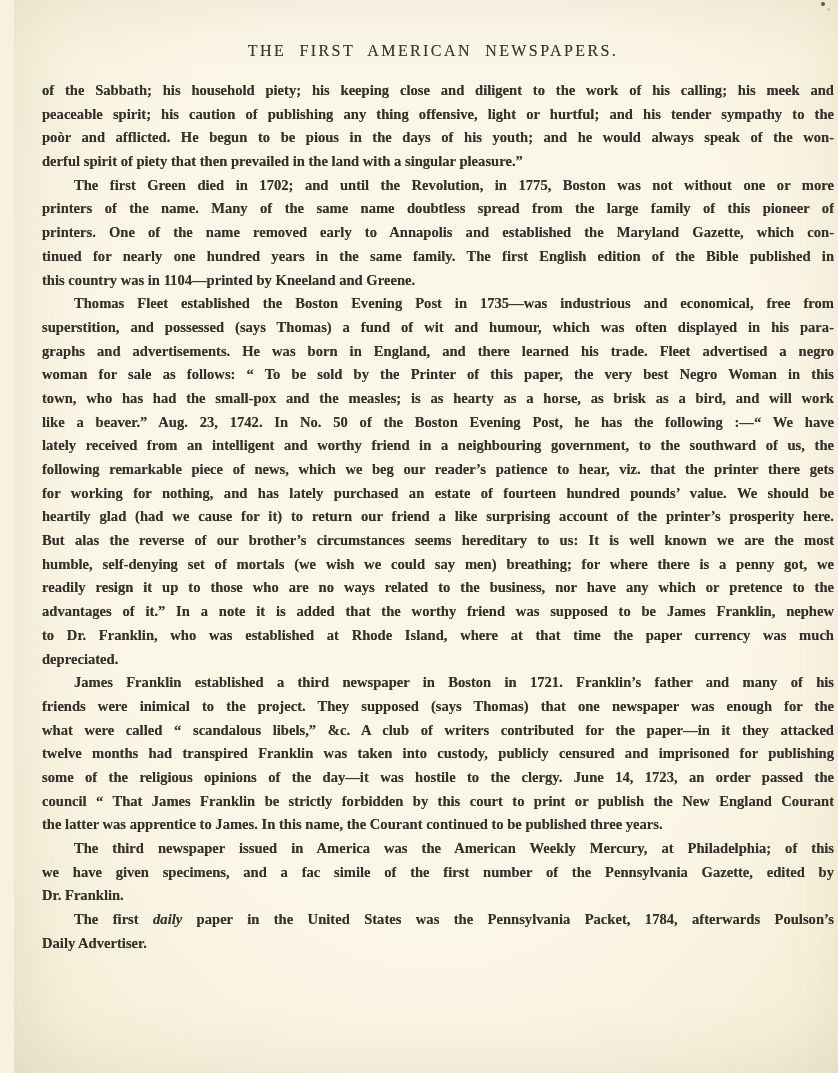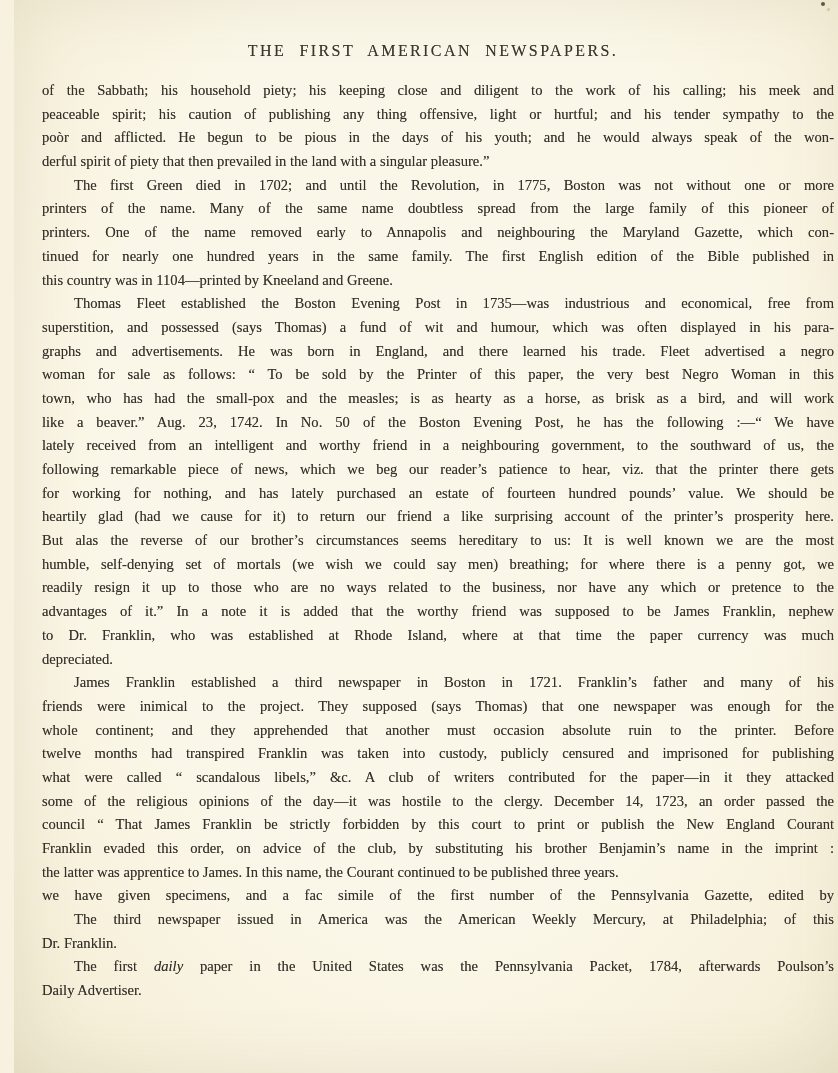--- a/index.html
+++ b/index.html
@@ -29,21 +29,21 @@
     word-spacing: 7px;
     color: #3a362e;
     text-shadow: 0 0 0.5px rgba(58, 54, 46, 0.55);
   }
   .body-text {
     position: absolute;
     left: 28px;
     top: 79px;
     width: 792px;
   }
-  .paragraph { margin: 0; padding: 0; }
+  .paragraph { margin: 0; padding: 0; font-weight: bold; }
   .line {
     height: 23.7px;
     line-height: 23.7px;
     font-size: 14.6px;
     text-align: justify;
     text-align-last: justify;
     overflow: hidden;
     white-space: normal;
     text-shadow: 0 0 0.45px rgba(52, 48, 42, 0.5);
   }
@@ -64,21 +64,21 @@
   <div class="body-text">
       <div class="paragraph">
         <div class="line"><span>of the Sabbath; his household piety; his keeping close and diligent to the work of his calling; his meek and</span></div>
         <div class="line"><span>peaceable spirit; his caution of publishing any thing offensive, light or hurtful; and his tender sympathy to the</span></div>
         <div class="line"><span>poòr and afflicted.  He begun to be pious in the days of his youth; and he would always speak of the won-</span></div>
         <div class="line last"><span>derful spirit of piety that then prevailed in the land with a singular pleasure.”</span></div>
       </div>
       <div class="paragraph">
         <div class="line indent"><span>The first Green died in 1702; and until the Revolution, in 1775, Boston was not without one or more</span></div>
         <div class="line"><span>printers of the name.  Many of the same name doubtless spread from the large family of this pioneer of</span></div>
-        <div class="line"><span>printers.  One of the name removed early to Annapolis and neighbouring the Maryland Gazette, which con-</span></div>
+        <div class="line"><span>printers.  One of the name removed early to Annapolis and established the Maryland Gazette, which con-</span></div>
         <div class="line"><span>tinued for nearly one hundred years in the same family.  The first English edition of the Bible published in</span></div>
         <div class="line last"><span>this country was in 1104—printed by Kneeland and Greene.</span></div>
       </div>
       <div class="paragraph">
         <div class="line indent"><span>Thomas Fleet established the Boston Evening Post in 1735—was industrious and economical, free from</span></div>
         <div class="line"><span>superstition, and possessed (says Thomas) a fund of wit and humour, which was often displayed in his para-</span></div>
         <div class="line"><span>graphs and advertisements.  He was born in England, and there learned his trade.  Fleet advertised a negro</span></div>
         <div class="line"><span>woman for sale as follows: “ To be sold by the Printer of this paper, the very best Negro Woman in this</span></div>
         <div class="line"><span>town, who has had the small-pox and the measles; is as hearty as a horse, as brisk as a bird, and will work</span></div>
         <div class="line"><span>like a beaver.”  Aug. 23, 1742.  In No. 50 of the Boston Evening Post, he has the following :—“ We have</span></div>
@@ -89,31 +89,29 @@
         <div class="line"><span>But alas the reverse of our brother’s circumstances seems hereditary to us: It is well known we are the most</span></div>
         <div class="line"><span>humble, self-denying set of mortals (we wish we could say men) breathing; for where there is a penny got, we</span></div>
         <div class="line"><span>readily resign it up to those who are no ways related to the business, nor have any which or pretence to the</span></div>
         <div class="line"><span>advantages of it.”  In a note it is added that the worthy friend was supposed to be James Franklin, nephew</span></div>
         <div class="line"><span>to Dr. Franklin, who was established at Rhode Island, where at that time the paper currency was much</span></div>
         <div class="line last"><span>depreciated.</span></div>
       </div>
       <div class="paragraph">
         <div class="line indent"><span>James Franklin established a third newspaper in Boston in 1721.  Franklin’s father and many of his</span></div>
         <div class="line"><span>friends were inimical to the project.  They supposed (says Thomas) that one newspaper was enough for the</span></div>
-        <div class="line"><span>whole continent; and they apprehended that another must occasion absolute ruin to the printer.  Before</span></div>
+        <div class="line"><span>what were called “ scandalous libels,” &amp;c.  A club of writers contributed for the paper—in it they attacked</span></div>
         <div class="line"><span>twelve months had transpired Franklin was taken into custody, publicly censured and imprisoned for publishing</span></div>
-        <div class="line"><span>what were called “ scandalous libels,” &amp;c.  A club of writers contributed for the paper—in it they attacked</span></div>
-        <div class="line"><span>some of the religious opinions of the day—it was hostile to the clergy.  December 14, 1723, an order passed the</span></div>
+        <div class="line"><span>some of the religious opinions of the day—it was hostile to the clergy.  June 14, 1723, an order passed the</span></div>
         <div class="line"><span>council “ That James Franklin be strictly forbidden by this court to print or publish the New England Courant</span></div>
-        <div class="line"><span>Franklin evaded this order, on advice of the club, by substituting his brother Benjamin’s name in the imprint :</span></div>
         <div class="line last"><span>the latter was apprentice to James.  In this name, the Courant continued to be published three years.</span></div>
       </div>
       <div class="paragraph">
+        <div class="line indent"><span>The third newspaper issued in America was the American Weekly Mercury, at Philadelphia; of this</span></div>
         <div class="line"><span>we have given specimens, and a fac simile of the first number of the Pennsylvania Gazette, edited by</span></div>
-        <div class="line indent"><span>The third newspaper issued in America was the American Weekly Mercury, at Philadelphia; of this</span></div>
         <div class="line last"><span>Dr. Franklin.</span></div>
       </div>
       <div class="paragraph">
         <div class="line indent"><span>The first </span><em>daily</em><span> paper in the United States was the Pennsylvania Packet, 1784, afterwards Poulson’s</span></div>
         <div class="line last"><span>Daily Advertiser.</span></div>
       </div>
     </div>
 </div>
 
 </body></html>

